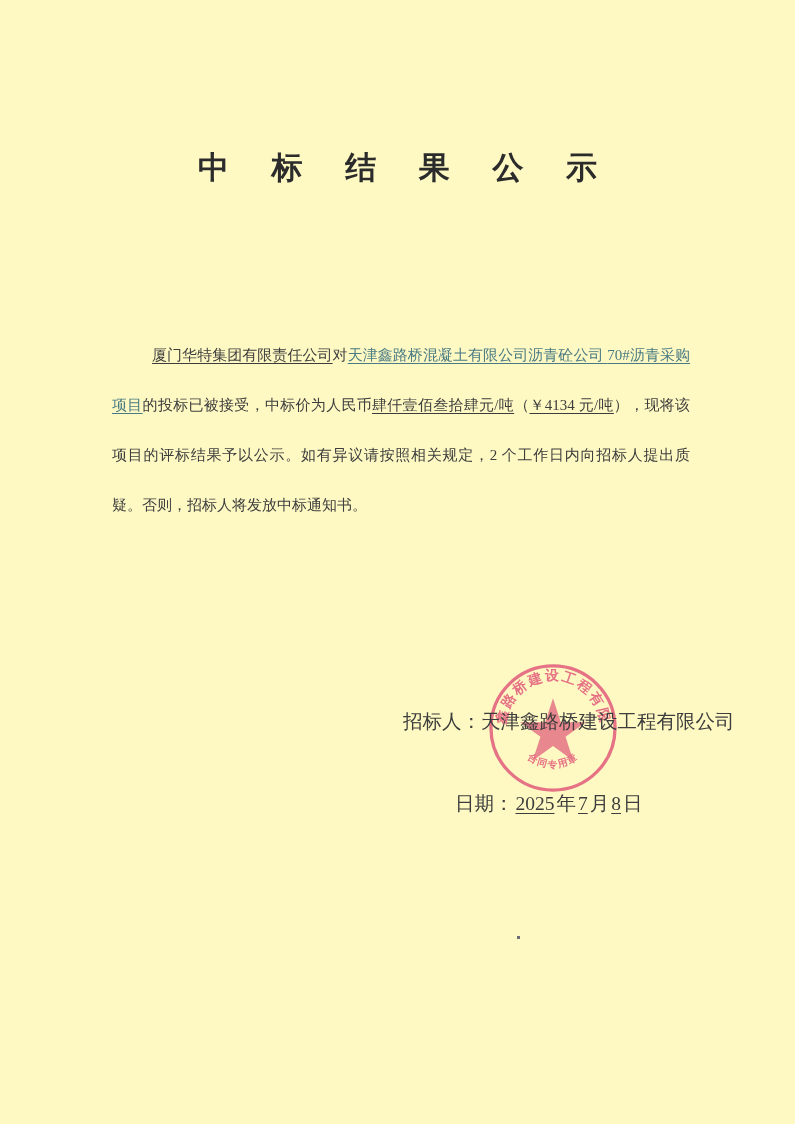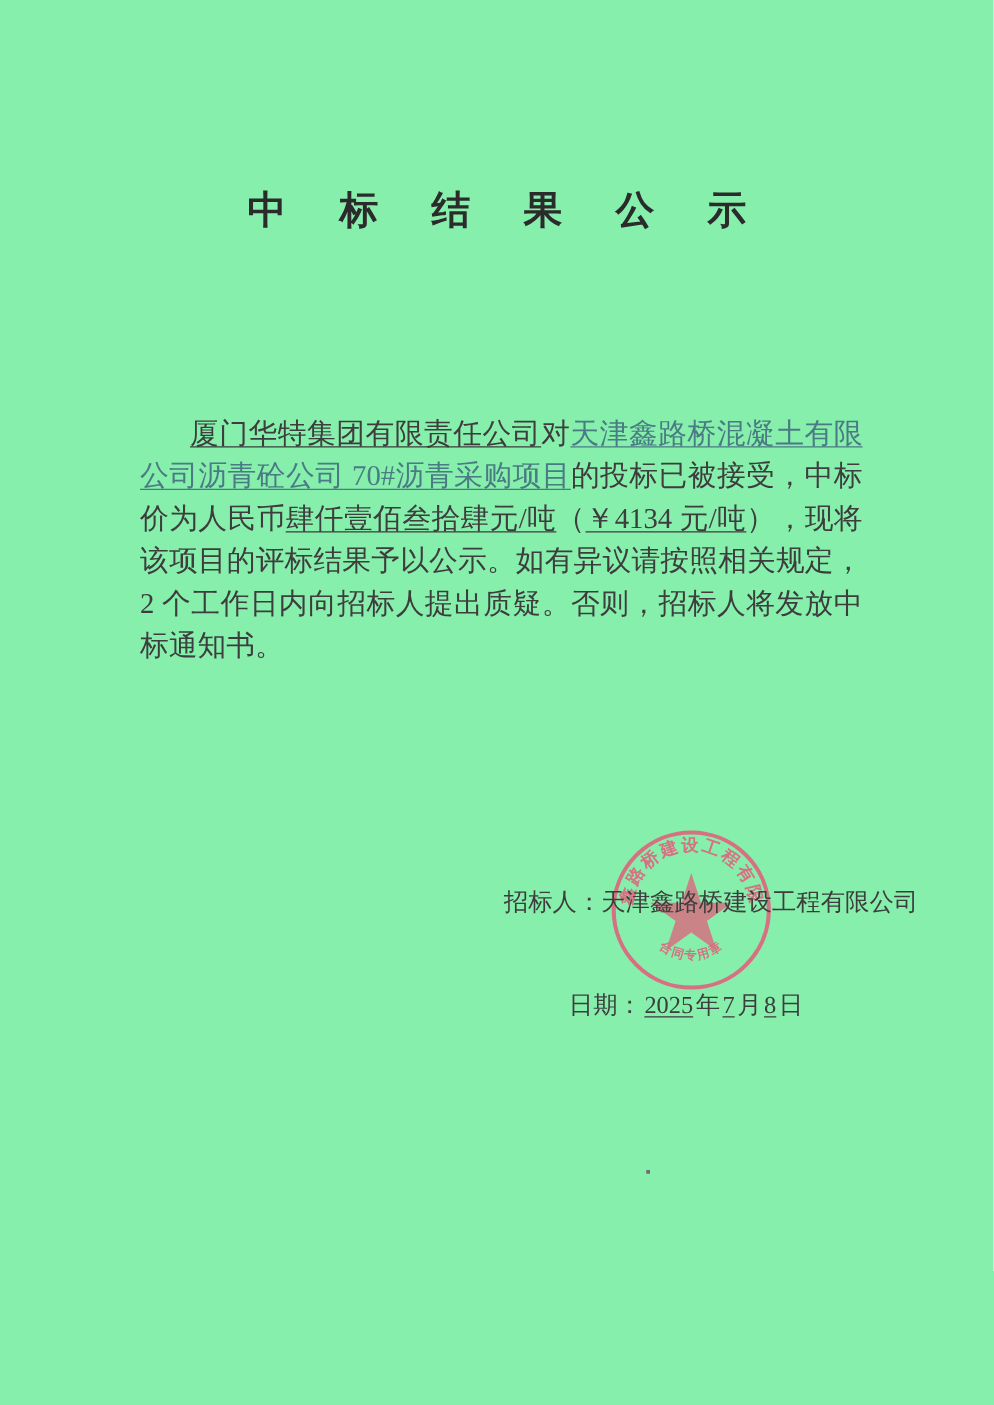--- a/index.html
+++ b/index.html
@@ -8,21 +8,21 @@
     background: #ffffff;
   }
   body {
     font-family: "Liberation Serif", "DejaVu Serif", serif;
     color: #3a3a3a;
   }
   #page {
     position: relative;
     width: 795px;
     height: 1124px;
-    background: #86efac;
+    background: #fef9c3;
     overflow: hidden;
   }
 
   
   #doc-title {
     position: absolute;
     top: 147px;
     left: 0;
     width: 795px;
     text-align: center;
@@ -34,22 +34,22 @@
     color: #2b2b2b;
     white-space: nowrap;
   }
 
   
   #body-block {
     position: absolute;
     top: 330px;
     left: 112px;
     width: 578px;
-    font-size: 23px;
-    line-height: 34px;
+    font-size: 15px;
+    line-height: 50px;
     text-align: justify;
     text-justify: inter-ideograph;
     color: #3d3d3d;
   }
   #body-block .para {
     text-indent: 40px;
     margin: 0;
   }
   .u  { text-decoration: underline; text-underline-offset: 3px; text-decoration-thickness: 1px; }
   .teal { color: #4a7b84; }

